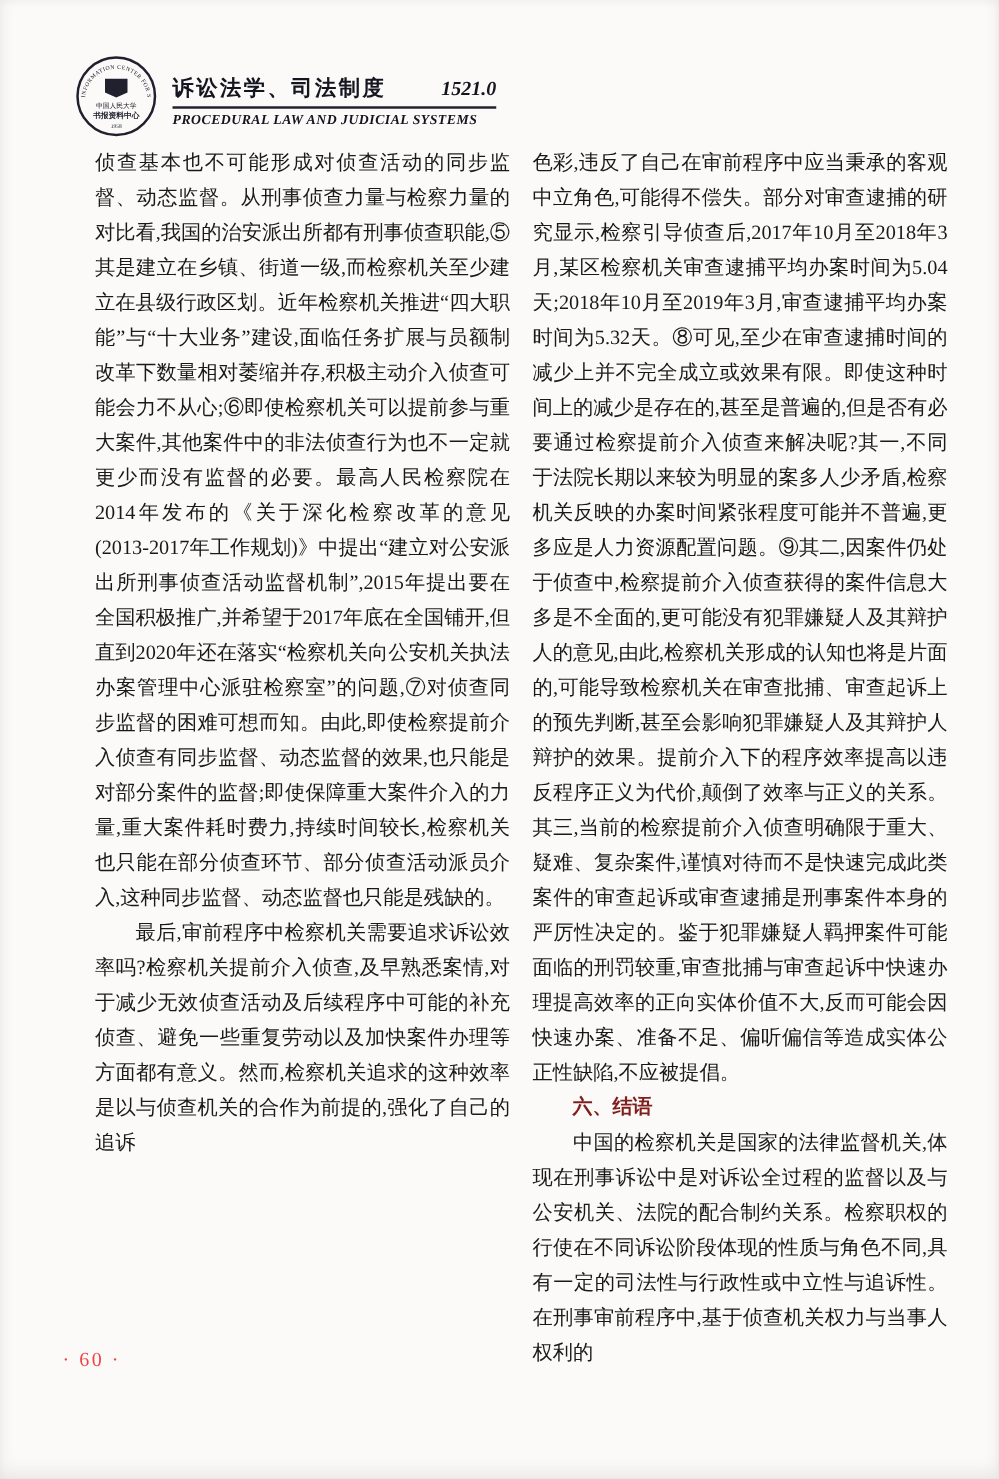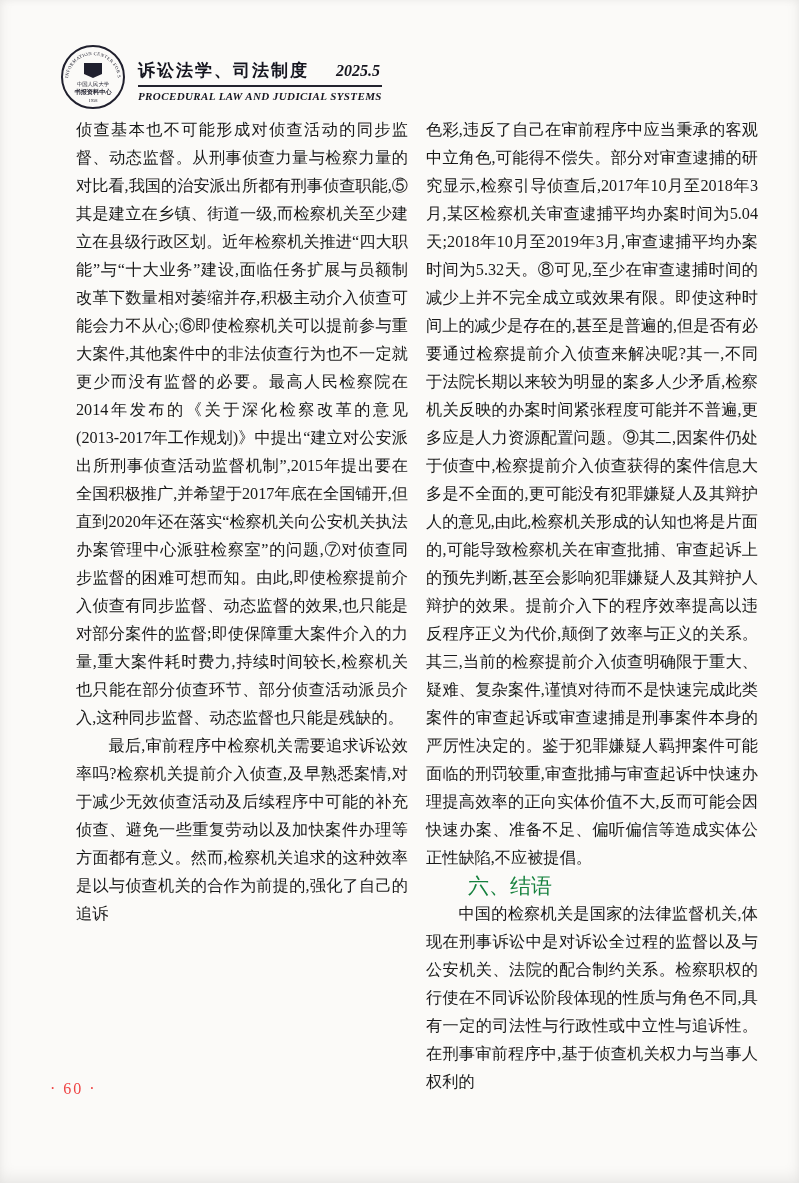--- a/index.html
+++ b/index.html
@@ -17,21 +17,21 @@
     overflow:hidden;
   }
   
   .header{
     position:absolute;top:44px;left:60px;
     display:flex;align-items:center;gap:12px;
   }
   .logo{width:66px;height:66px;flex:0 0 auto;}
   .title-block{padding-top:6px;}
   .cn-row{
-    display:flex;align-items:baseline;gap:27px;
+    display:flex;align-items:baseline;gap:44px;
     font-weight:bold;font-size:17px;letter-spacing:2px;
     color:#15151f;
     white-space:nowrap;
   }
   .issue{
     font-style:italic;font-weight:bold;font-size:16px;letter-spacing:0;
     font-family:"Liberation Serif",serif;
   }
   .title-rule{
     border:none;border-top:2px solid #23232e;
@@ -52,22 +52,22 @@
     width:332px;
     font-size:16.2px;
     line-height:28px;
     text-align:justify;
     text-justify:inter-character;
     color:#191919;
   }
   .col p{margin:0;text-indent:2em;}
   .col p.cont{text-indent:0;}
   .col .sect-heading{
-    margin:0;font-size:21px;line-height:28px;
-    font-weight:normal;text-indent:2em;color:#15803d;
+    margin:0;font-size:16px;line-height:28px;
+    font-weight:bold;text-indent:2em;color:#7f1d1d;
   }
   
   .footer{
     position:absolute;left:50px;top:1080px;
     font-weight:normal;font-size:16px;color:#ef4444;
     letter-spacing:2px;
   }
   .seal-text{fill:#20202e;font-family:"Liberation Serif",serif;}
 </style>
 </head>
@@ -85,21 +85,21 @@
         </text>
         <path d="M 24 19 L 42 19 L 42 30 L 33 34 L 24 30 Z" fill="#20202e"></path>
         <text class="seal-text" x="33" y="42" font-size="5.4" text-anchor="middle">中国人民大学</text>
         <text class="seal-text" x="33" y="50" font-size="6.2" text-anchor="middle" font-weight="bold">书报资料中心</text>
         <text class="seal-text" x="33" y="58" font-size="4.4" text-anchor="middle">1958</text>
       </svg>
     </div>
     <div class="title-block">
       <div class="cn-row">
         <span>诉讼法学、司法制度</span>
-        <span class="issue">2025.5</span>
+        <span class="issue">1521.0</span>
       </div>
       <hr class="title-rule">
       <div class="en-title">PROCEDURAL LAW AND JUDICIAL SYSTEMS</div>
     </div>
   </div>
 
   <div class="columns">
     <div class="col">
       <p class="cont">侦查基本也不可能形成对侦查活动的同步监督、动态监督。从刑事侦查力量与检察力量的对比看,我国的治安派出所都有刑事侦查职能,⑤其是建立在乡镇、街道一级,而检察机关至少建立在县级行政区划。近年检察机关推进“四大职能”与“十大业务”建设,面临任务扩展与员额制改革下数量相对萎缩并存,积极主动介入侦查可能会力不从心;⑥即使检察机关可以提前参与重大案件,其他案件中的非法侦查行为也不一定就更少而没有监督的必要。最高人民检察院在2014年发布的《关于深化检察改革的意见(2013-2017年工作规划)》中提出“建立对公安派出所刑事侦查活动监督机制”,2015年提出要在全国积极推广,并希望于2017年底在全国铺开,但直到2020年还在落实“检察机关向公安机关执法办案管理中心派驻检察室”的问题,⑦对侦查同步监督的困难可想而知。由此,即使检察提前介入侦查有同步监督、动态监督的效果,也只能是对部分案件的监督;即使保障重大案件介入的力量,重大案件耗时费力,持续时间较长,检察机关也只能在部分侦查环节、部分侦查活动派员介入,这种同步监督、动态监督也只能是残缺的。</p>
       <p>最后,审前程序中检察机关需要追求诉讼效率吗?检察机关提前介入侦查,及早熟悉案情,对于减少无效侦查活动及后续程序中可能的补充侦查、避免一些重复劳动以及加快案件办理等方面都有意义。然而,检察机关追求的这种效率是以与侦查机关的合作为前提的,强化了自己的追诉</p>

